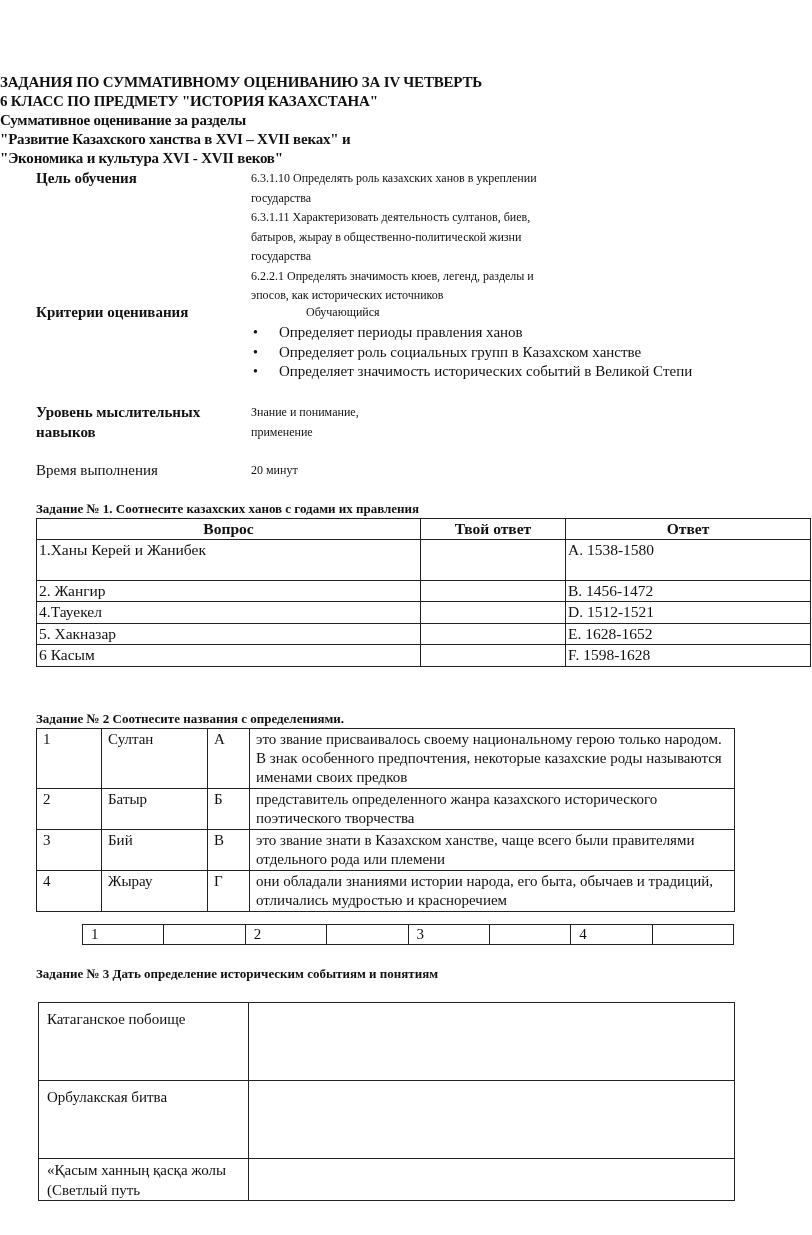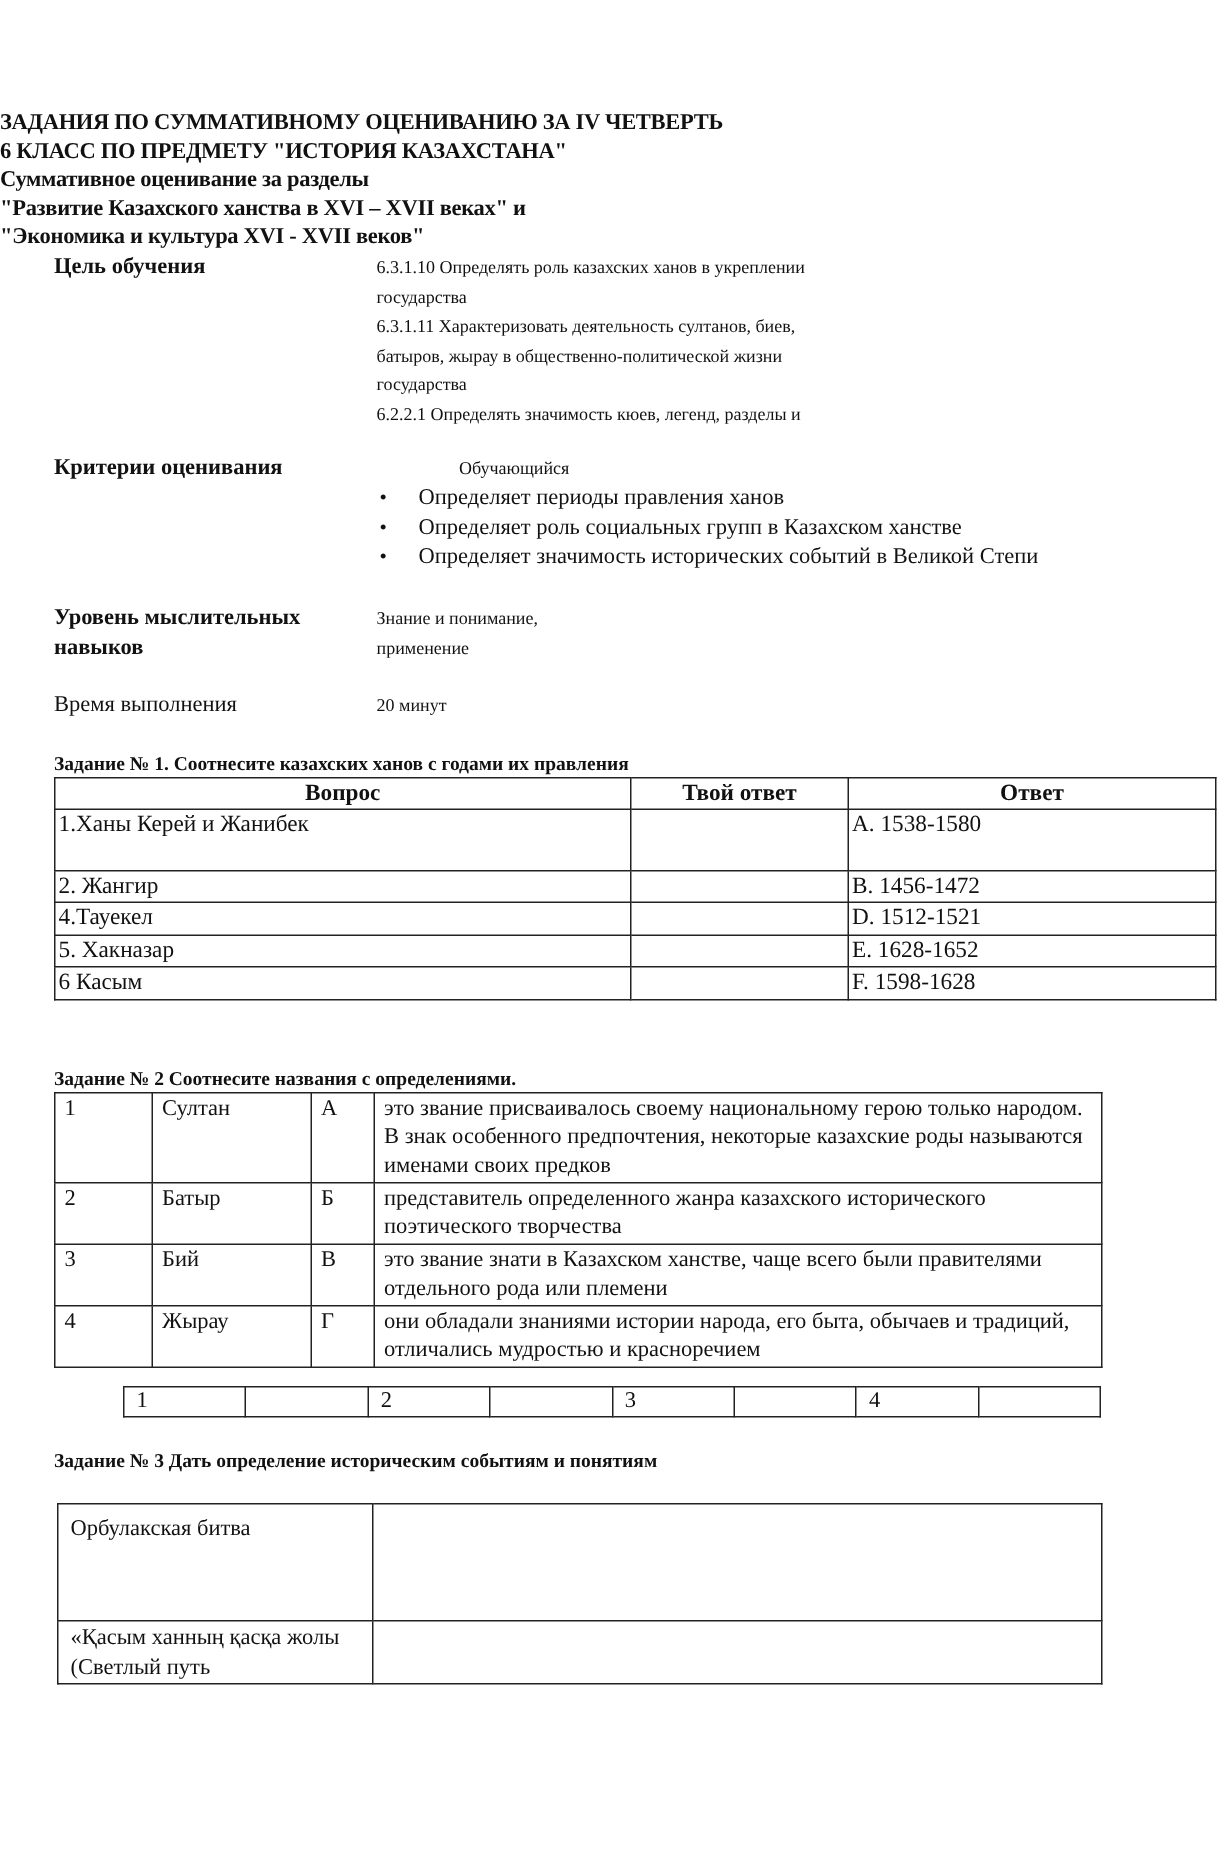--- a/index.html
+++ b/index.html
@@ -34,20 +34,21 @@
 
 <div>
   <div class="lbl b" style="top:169px">Цель обучения</div>
   <div class="val" style="top:169px">
     <div>6.3.1.10 Определять роль казахских ханов в укреплении</div>
     <div>государства</div>
     <div>6.3.1.11 Характеризовать деятельность султанов, биев,</div>
     <div>батыров, жырау в общественно-политической жизни</div>
     <div>государства</div>
     <div>6.2.2.1 Определять значимость кюев, легенд, разделы и</div>
+    <div>эпосов, как исторических источников</div>
   </div>
 
   <div class="lbl b" style="top:303px">Критерии оценивания</div>
   <div class="val" style="top:303px; left:306px">Обучающийся</div>
   <ul class="bullets">
     <li>Определяет периоды правления ханов</li>
     <li>Определяет роль социальных групп в Казахском ханстве</li>
     <li style="width:420px">Определяет значимость исторических событий в Великой Степи</li>
   </ul>
 
@@ -152,20 +153,24 @@
 </tbody>
   </table>
 
 <div class="task-h" style="top:965px">Задание № 3 Дать определение историческим событиям  и понятиям</div>
 <table id="t3" style="left:38px; top:1002px; width:696px;">
   <colgroup>
       <col style="width:210px">
       <col style="width:486px">
     </colgroup>
   <tbody>
+      <tr style="height:78px">
+    <td>Катаганское побоище</td>
+    <td></td>
+  </tr>
   <tr style="height:78px">
     <td>Орбулакская битва</td>
     <td></td>
   </tr>
   <tr style="height:39px">
     <td style="padding-top:1px;padding-bottom:0">«Қасым ханның қасқа жолы (Светлый путь</td>
     <td></td>
   </tr>
 </tbody>
   </table>

